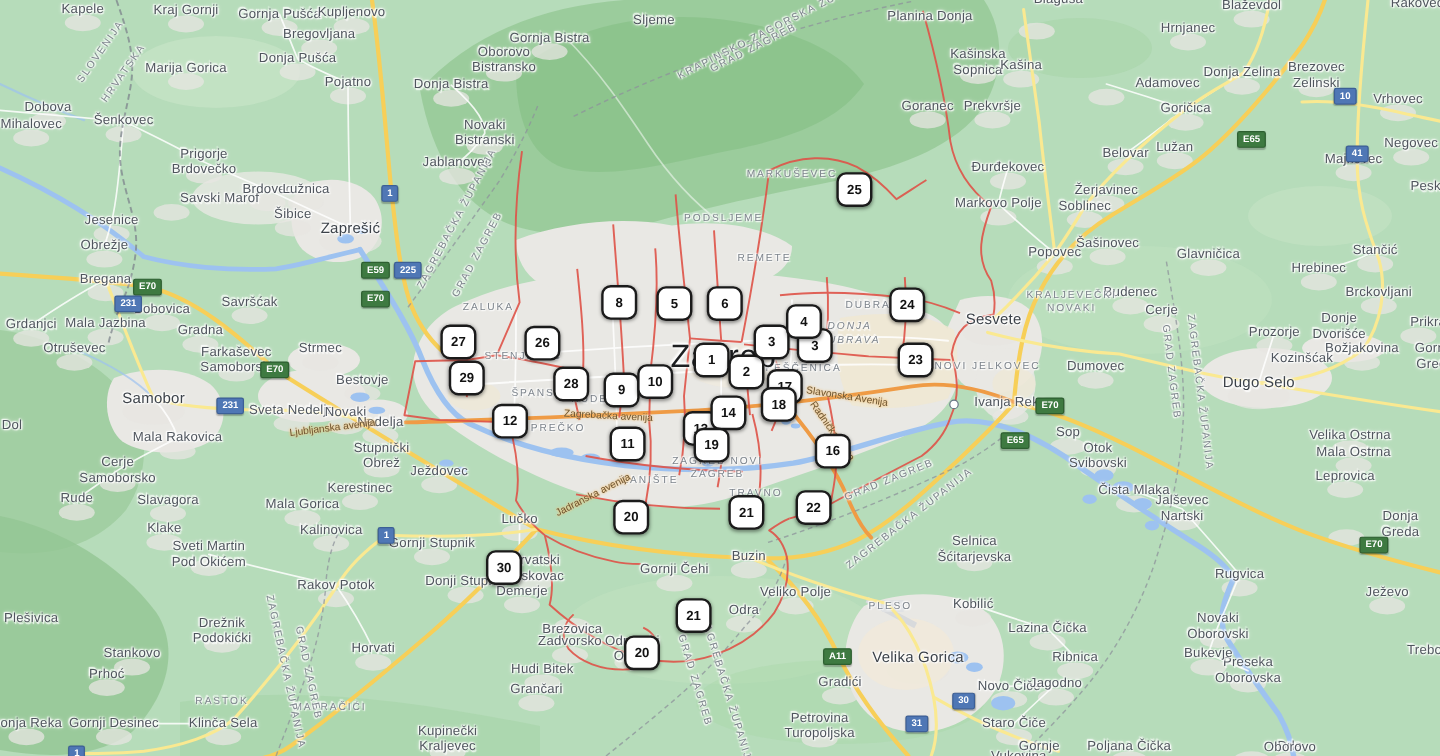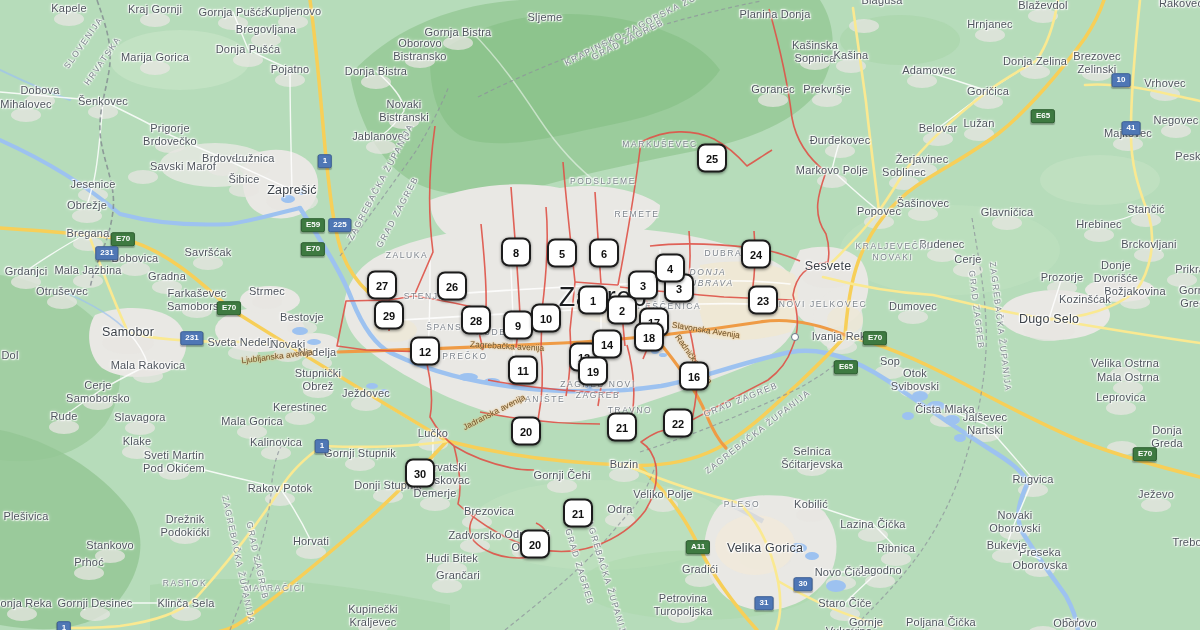--- a/index.html
+++ b/index.html
@@ -409,24 +409,24 @@
       <div class="town" style="left: 276px; top: 442px;">Kalinovica</div>
       <div class="town" style="left: 360px; top: 453px;">Gornji Stupnik</div>
       <div class="town" style="left: 388px; top: 485px;">Donji Stupnik</div>
       <div class="town" style="left: 435px; top: 493px;">Demerje</div>
       <div class="town" style="left: 446px; top: 474px;">Hrvatski
 Leskovac</div>
       <div class="town" style="left: 366px; top: 393px;">Ježdovec</div>
       <div class="town" style="left: 318px; top: 380px;">Stupnički
 Obrež</div>
       <div class="town" style="left: 300px; top: 407px;">Kerestinec</div>
-      <div class="town" style="left: 477px; top: 511px; margin-left: 12px;">Brezovica</div>
+      <div class="town" style="left: 477px; top: 525px;">Brezovica</div>
       <div class="town" style="left: 475px; top: 535px;">Zadvorsko</div>
       <div class="town" style="left: 452px; top: 558px;">Hudi Bitek</div>
-      <div class="town" style="left: 458px; top: 575px;">Grančari</div>
+      <div class="town" style="left: 447px; top: 575px;">Grančari</div>
       <div class="town" style="left: 527px; top: 541px;">Odranski
 Obrež</div>
       <div class="town" style="left: 562px; top: 475px;">Gornji Čehi</div>
       <div class="town" style="left: 624px; top: 464px;">Buzin</div>
       <div class="town" style="left: 663px; top: 494px;">Veliko Polje</div>
       <div class="town" style="left: 620px; top: 509px;">Odra</div>
       <div class="town" style="left: 433px; top: 433px;">Lučko</div>
       <div class="town big" style="left: 765px; top: 548px;">Velika Gorica</div>
       <div class="town" style="left: 700px; top: 569px;">Gradići</div>
       <div class="town" style="left: 683px; top: 605px;">Petrovina
@@ -484,21 +484,21 @@
       <div class="town" style="left: 545px; top: 17px;">Sljeme</div>
       <div class="town" style="left: 775px; top: 14px;">Planina Donja</div>
       <div class="town" style="left: 773px; top: 89px;">Goranec</div>
       <div class="town" style="left: 827px; top: 89px;">Prekvršje</div>
       <div class="town" style="left: 864px; top: 0; margin-left: 18px;">Blaguša</div>
       <div class="town" style="left: 1043px; top: 5px;">Blaževdol</div>
       <div class="town" style="left: 990px; top: 24px;">Hrnjanec</div>
       <div class="town" style="left: 815px; top: 52px;">Kašinska
 Sopnica</div>
       <div class="town" style="left: 851px; top: 55px;">Kašina</div>
-      <div class="town" style="left: 922px; top: 70px; padding-left: 14px;">Adamovec</div>
+      <div class="town" style="left: 966px; top: 70px; padding-left: 14px;">Adamovec</div>
       <div class="town" style="left: 1035px; top: 61px;">Donja Zelina</div>
       <div class="town" style="left: 1097px; top: 63px;">Brezovec
 Zelinski</div>
       <div class="town" style="left: 1165px; top: 83px;">Vrhovec</div>
       <div class="town" style="left: 988px; top: 91px;">Goričica</div>
       <div class="town" style="left: 979px; top: 123px;">Lužan</div>
       <div class="town" style="left: 938px; top: 128px;">Belovar</div>
       <div class="town" style="left: 1176px; top: 120px;">Negovec</div>
       <div class="town" style="left: 1128px; top: 133px;">Majkovec</div>
       <div class="town" style="left: 840px; top: 140px;">Đurđekovec</div>

